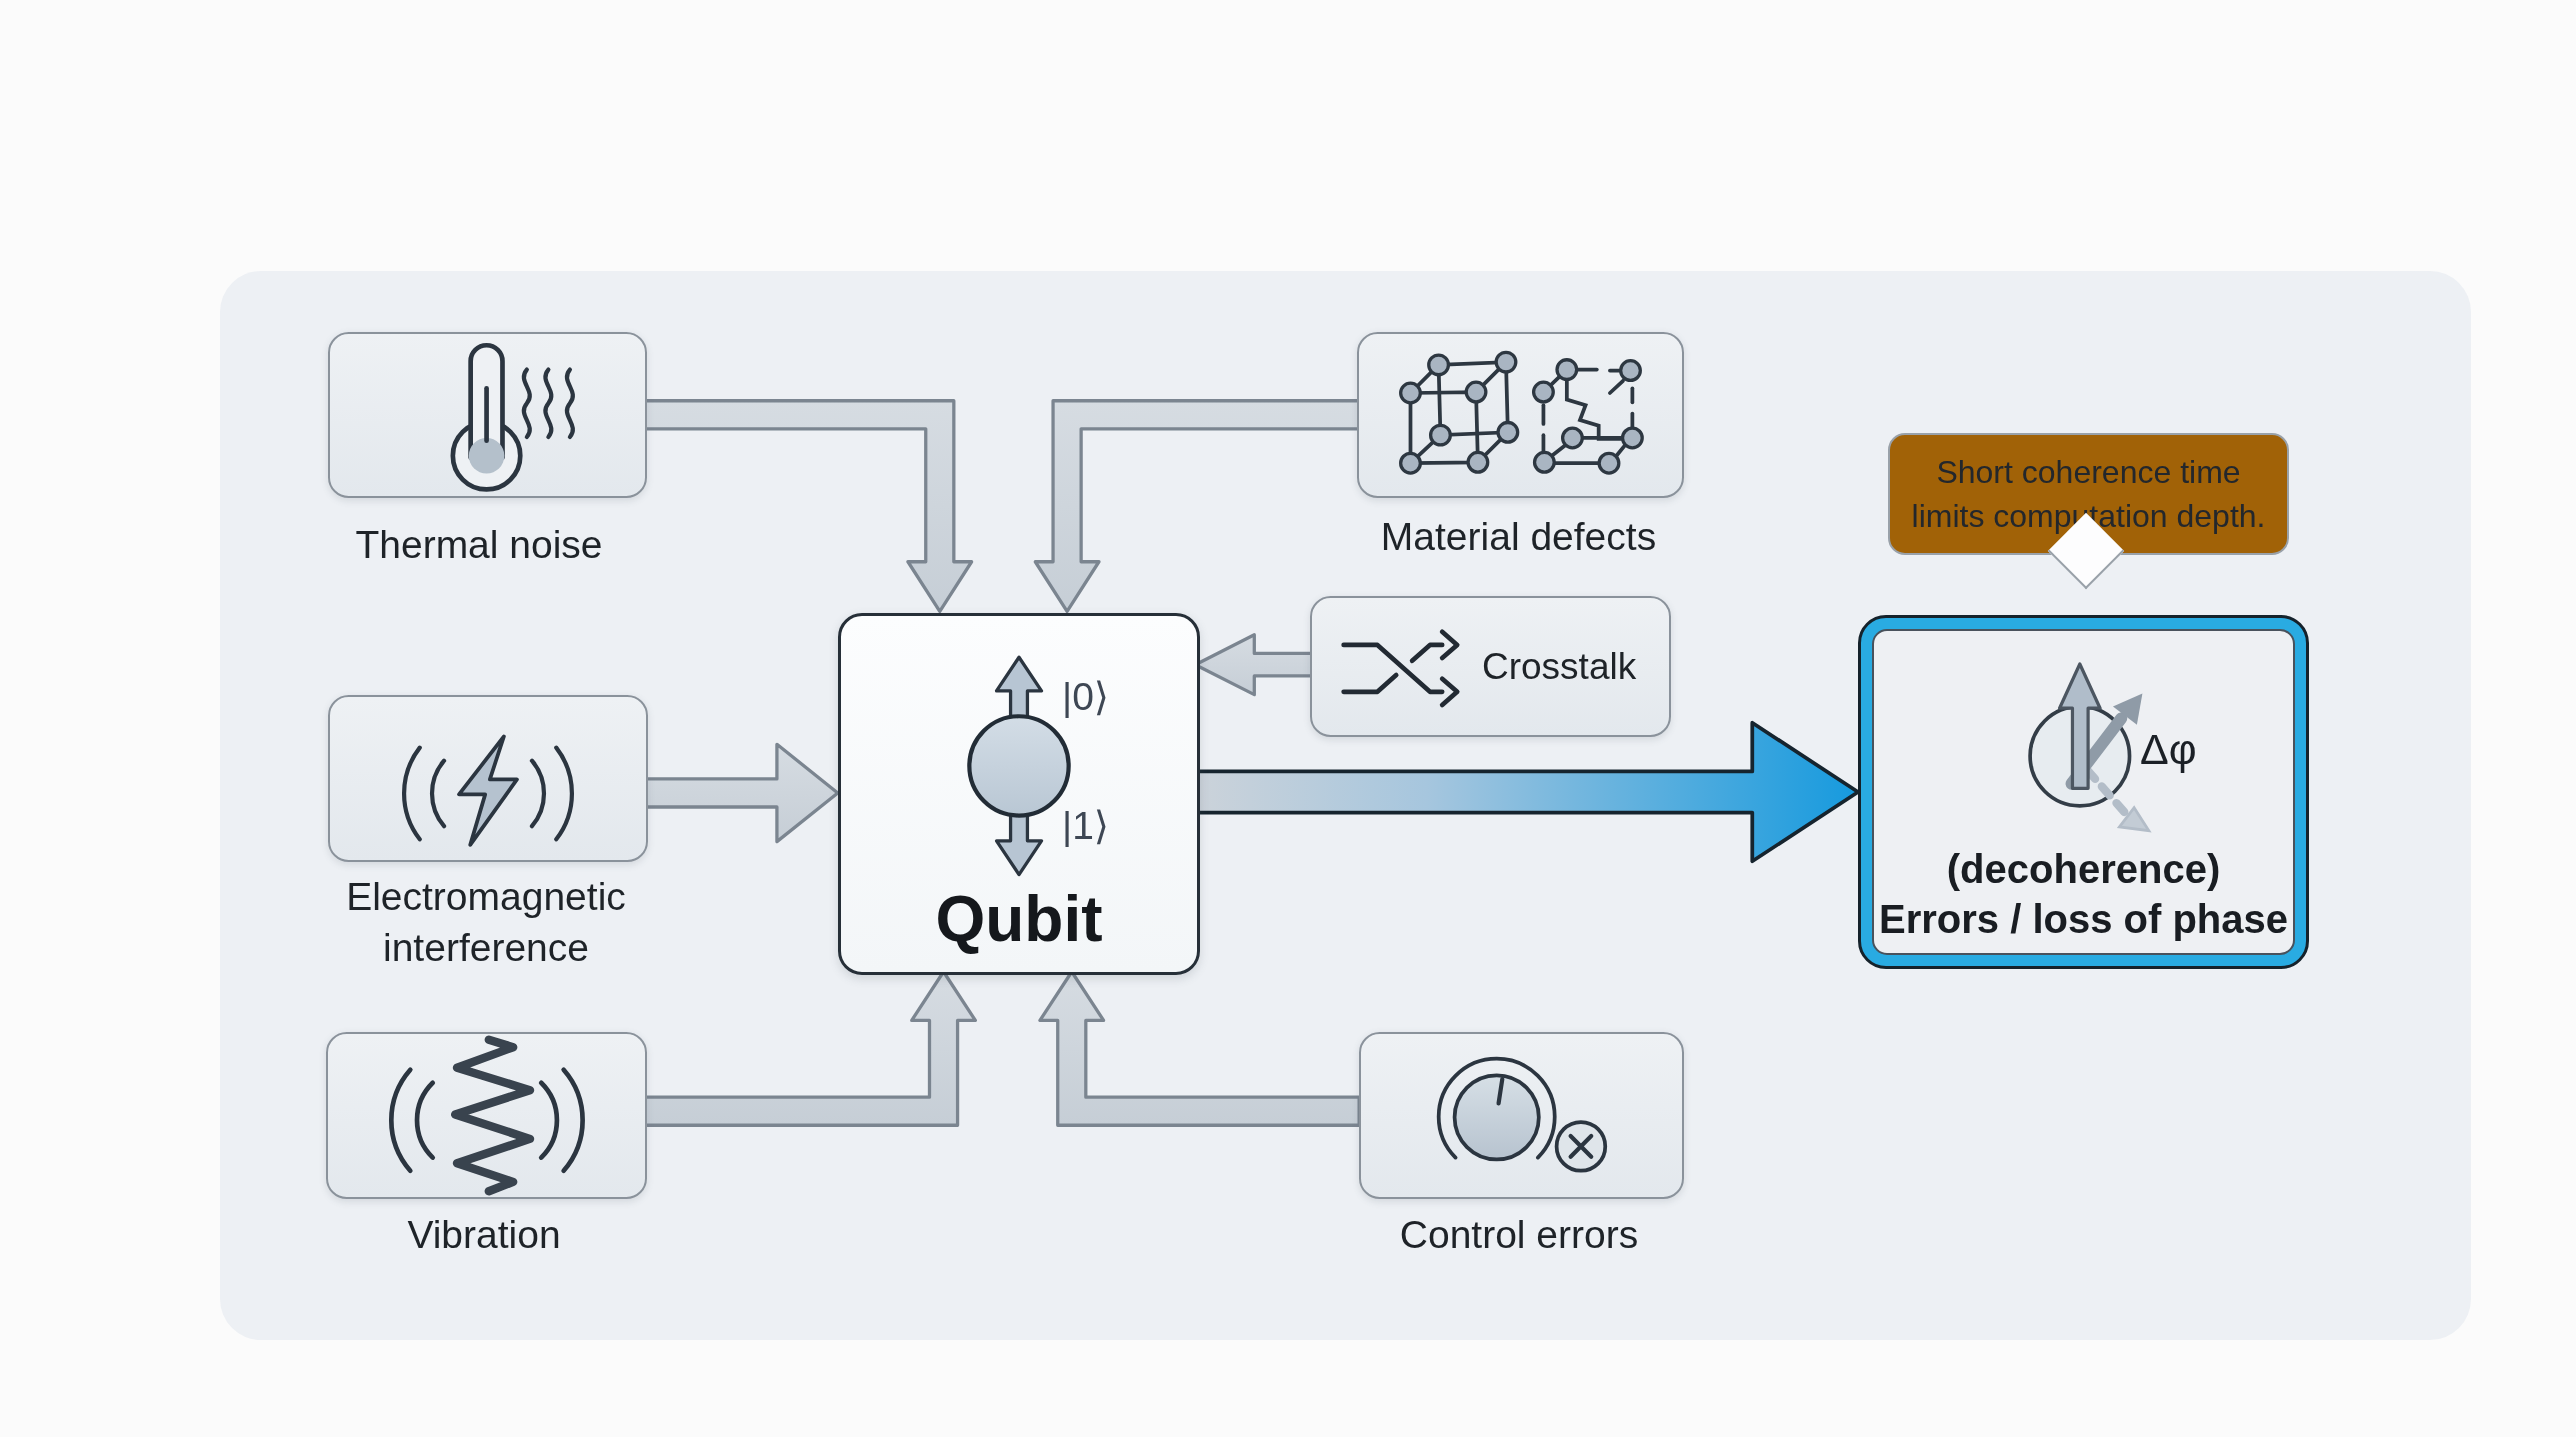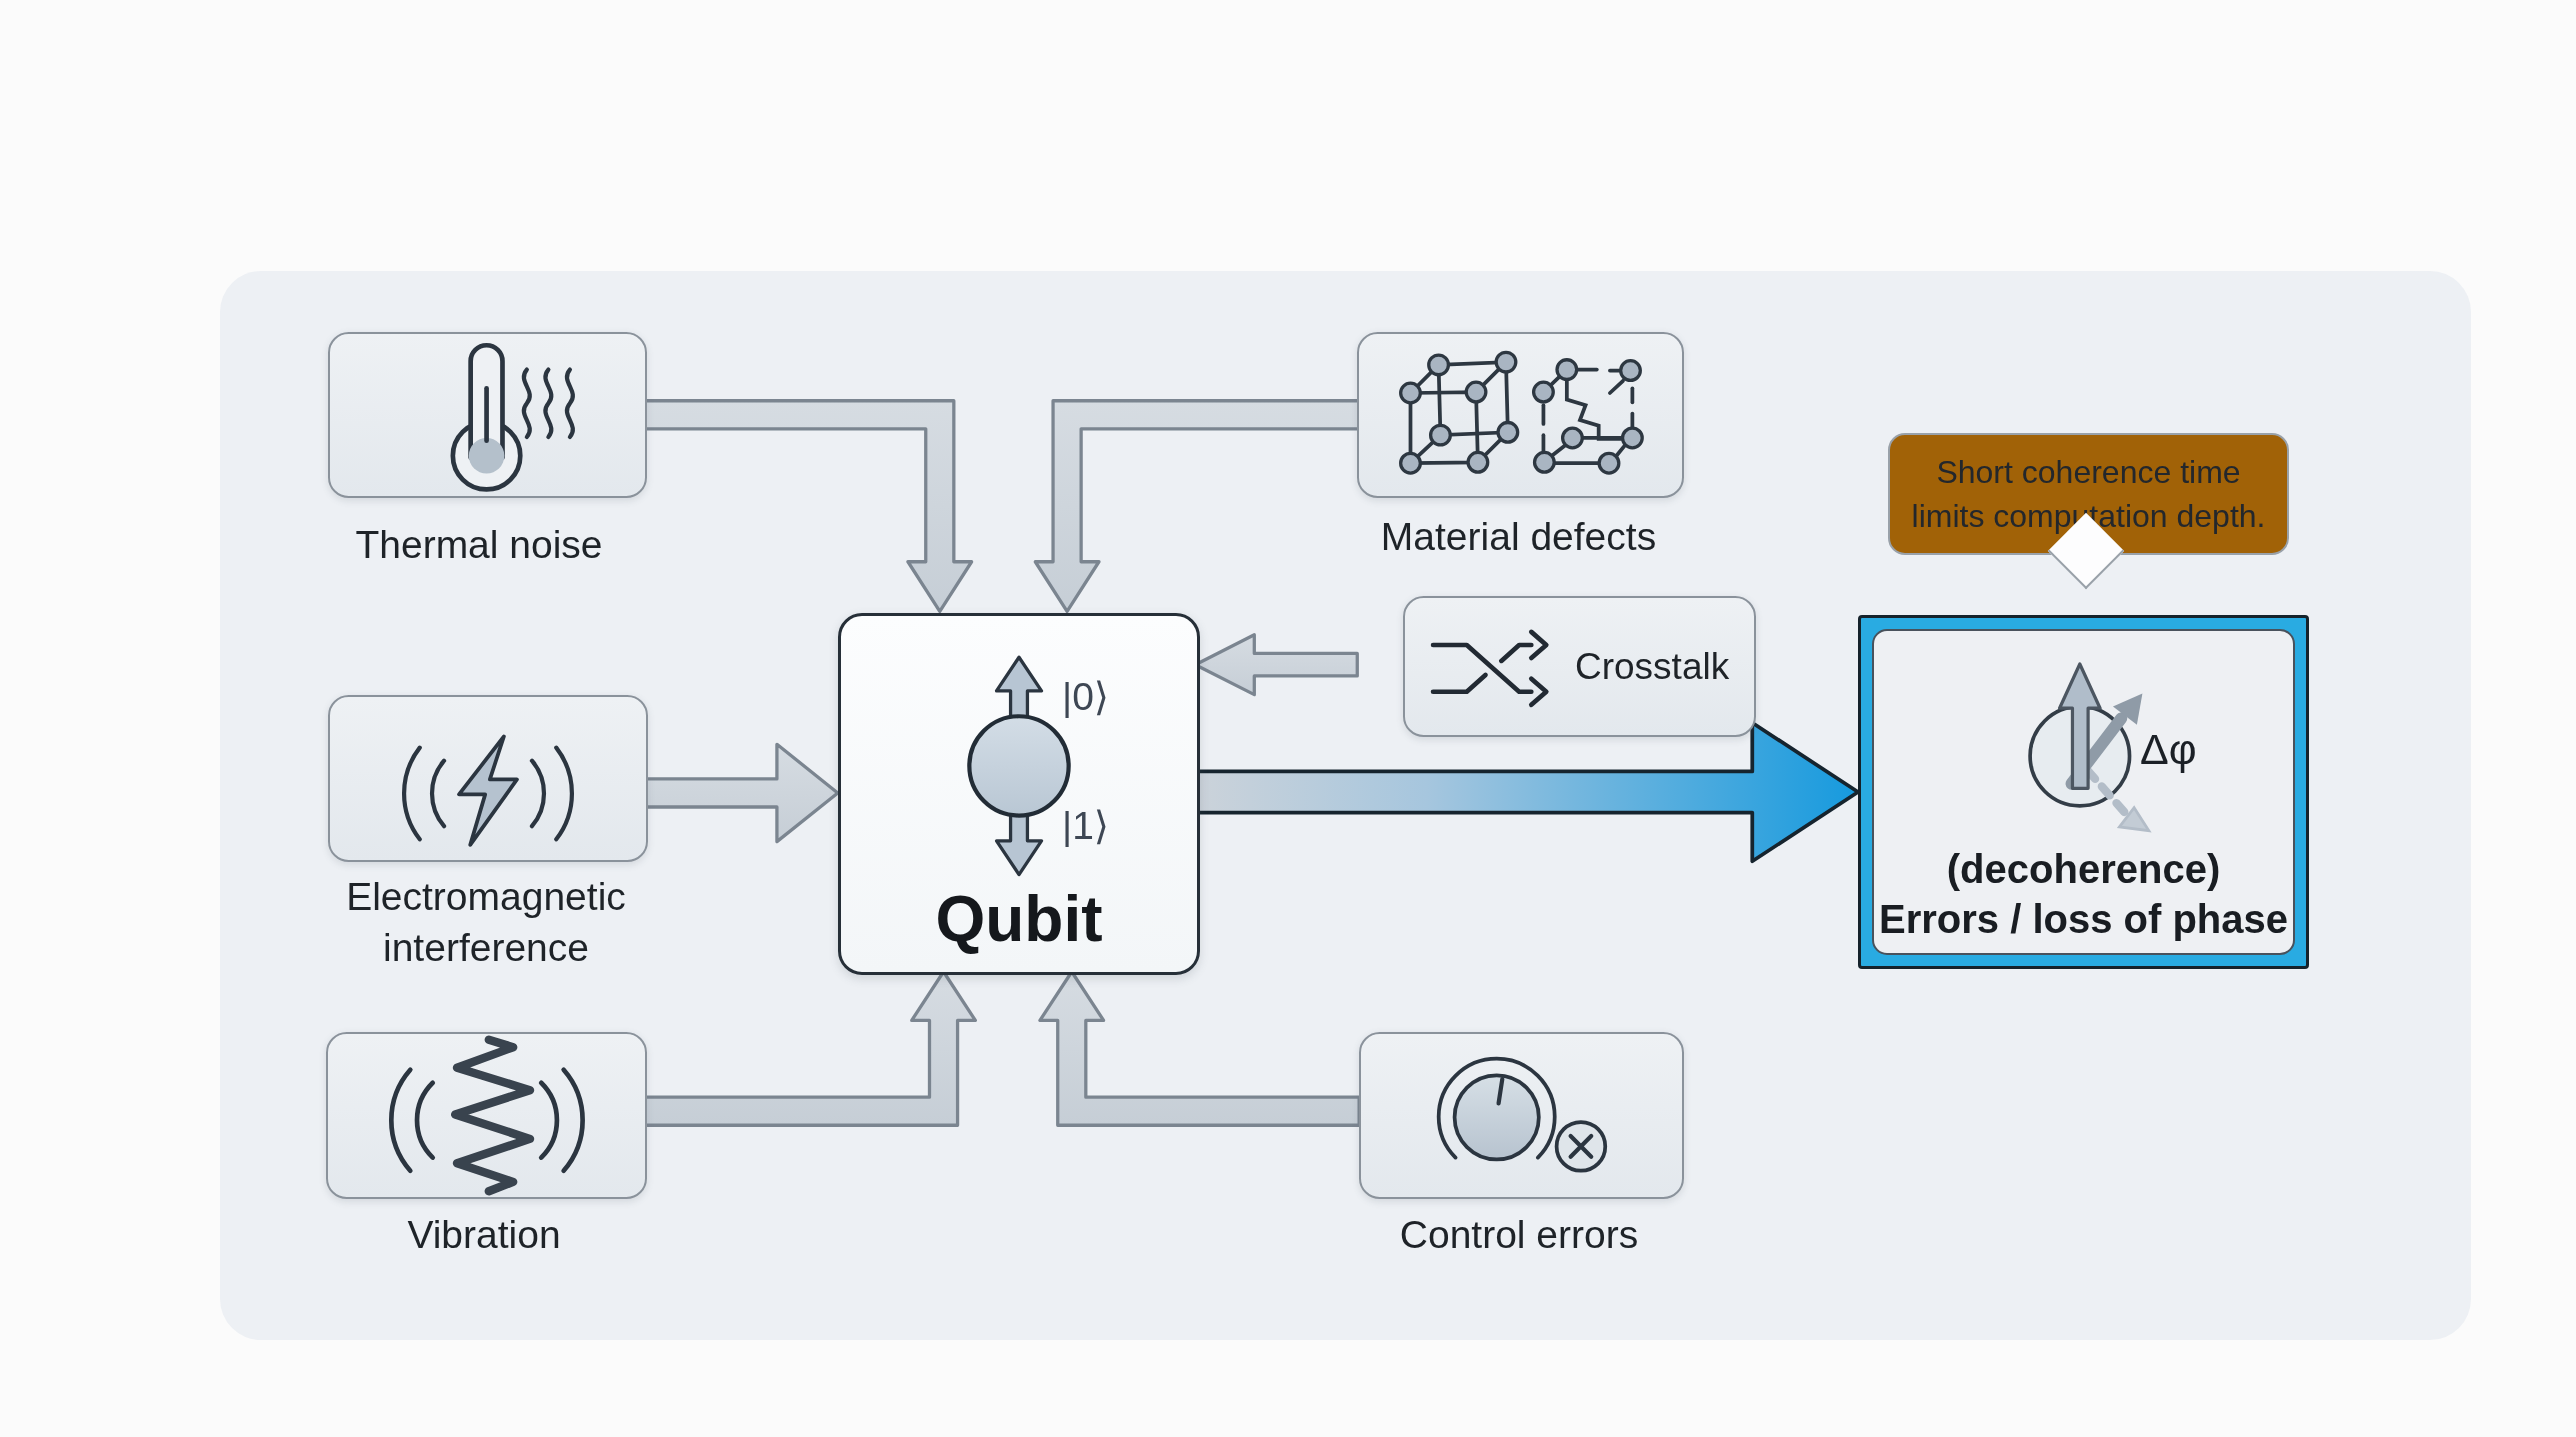--- a/index.html
+++ b/index.html
@@ -30,21 +30,21 @@
   .xtalk-label{position:absolute;left:170px;top:0;height:100%;display:flex;align-items:center;
                font-size:37px;font-weight:500;color:#1e2328;}
   .bubble{position:absolute;left:1888px;top:433px;width:397px;height:118px;
           background:#a16207;border:2.8px solid #99a1a9;border-radius:17px;
           display:flex;flex-direction:column;justify-content:center;text-align:center;
           font-size:32px;line-height:1.38;color:#23272c;font-weight:500;}
   .bubble-tail{position:absolute;left:2059px;top:524px;width:52px;height:52px;
                background:#fdfdfe;border-right:2.8px solid #99a1a9;border-bottom:2.8px solid #99a1a9;
                transform:rotate(45deg);}
   .outcome-box{position:absolute;left:1858px;top:615px;width:451px;height:354px;
-               background:#29abe2;border:3.7px solid #15222b;border-radius:4px;
+               background:#29abe2;border:3.7px solid #15222b;border-radius:28px;
                box-sizing:border-box;}
   .outcome-inner{position:absolute;left:11.2px;top:11.2px;right:11.2px;bottom:11.2px;
                  background:#eef0f3;border:2.8px solid #49525c;border-radius:15px;}
   .outcome-box svg{position:absolute;inset:0;width:100%;height:100%;}
   .phase-symbol{position:absolute;left:279px;top:107px;font-size:43px;font-weight:500;color:#1b2026;}
   .outcome-text{position:absolute;left:0;top:227px;width:100%;text-align:center;
                 font-size:40px;font-weight:700;line-height:1.24;color:#191d22;}
 </style>
 </head>
 <body>
@@ -151,21 +151,21 @@
         <circle cx="197" cy="62" r="10.5"></circle>
           <circle cx="292" cy="111" r="10.5"></circle>
         <circle cx="228" cy="111" r="10.5"></circle>
           <circle cx="198" cy="137" r="10.5"></circle>
         <circle cx="267" cy="138" r="10.5"></circle>
       </g>
     </svg>
   </div>
   <div class="lbl" style="left:1329px;top:511px;width:379px;">Material defects</div>
 
-  <div class="cause-box xtalk" style="left:1403px;top:596px;width:349px;height:137px;">
+  <div class="cause-box xtalk" style="left:1310px;top:596px;width:349px;height:137px;padding-left:8px;">
     <svg viewBox="0 0 373 146">
       <g stroke="#222a33" stroke-width="5" fill="none" stroke-linecap="round" stroke-linejoin="round">
         <path d="M 30,50 H 66 L 122,100 H 135"></path>
         <path d="M 135,86 L 151,100 L 135,114"></path>
         <path d="M 30,100 H 66 L 86,82"></path>
         <path d="M 103,67 L 122,50 H 135"></path>
         <path d="M 135,36 L 151,50 L 135,64"></path>
       </g>
     </svg>
     <span class="xtalk-label">Crosstalk</span>

